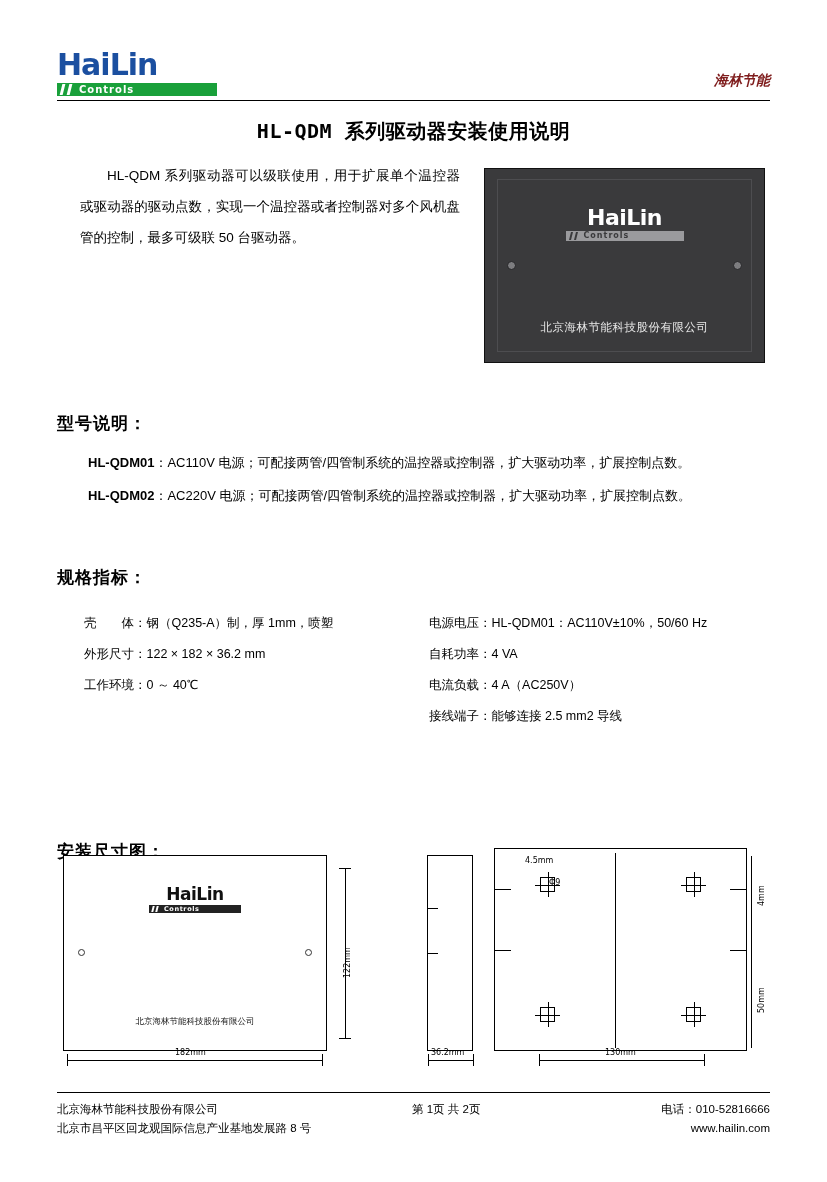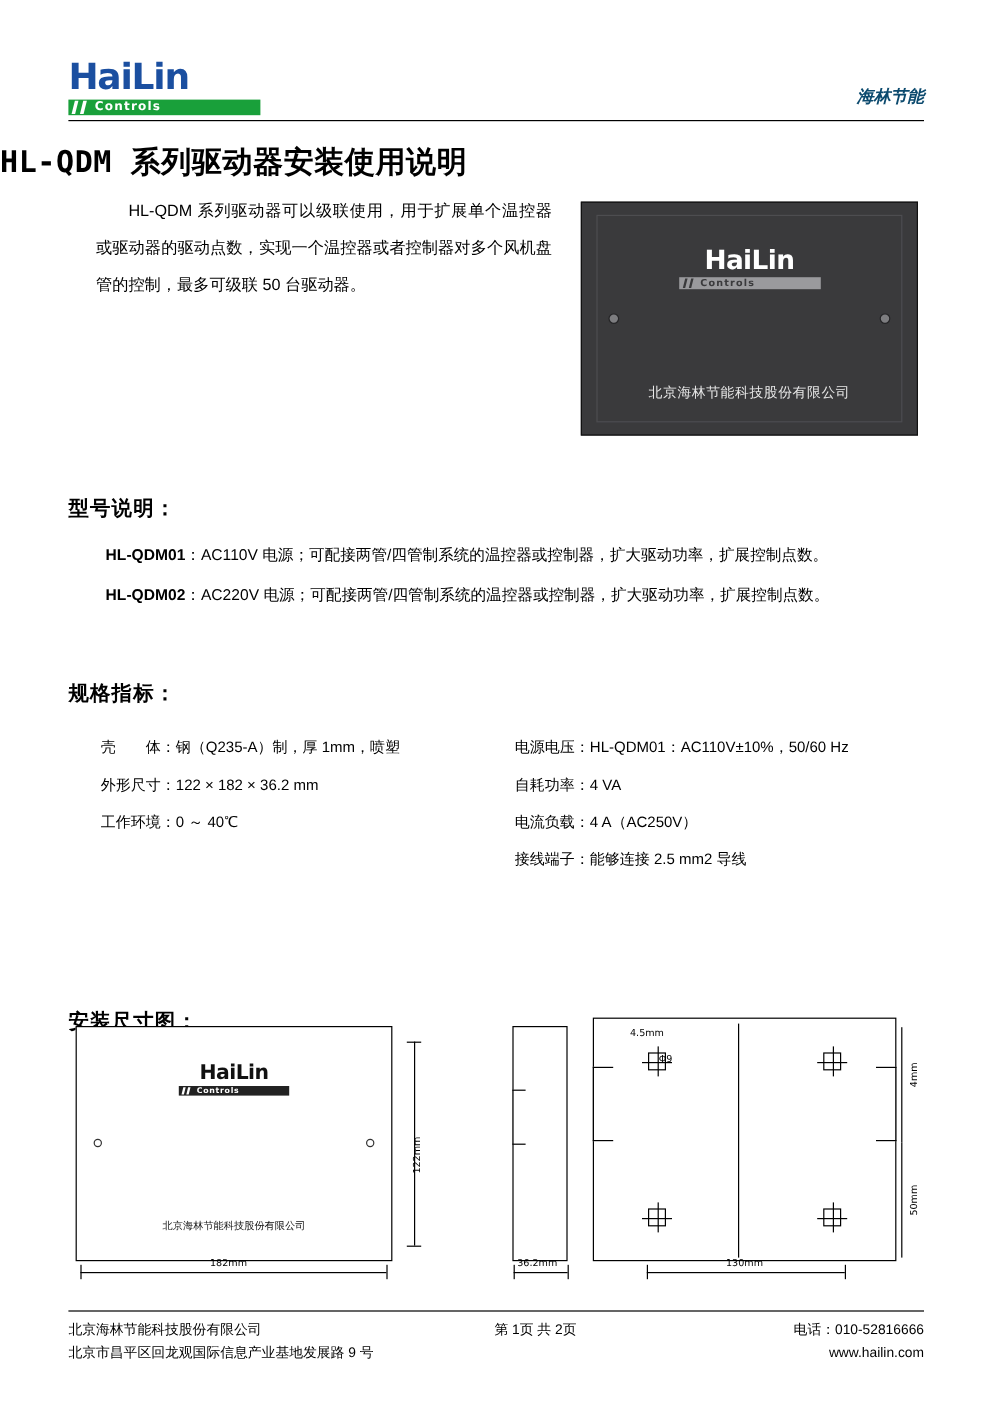--- a/index.html
+++ b/index.html
@@ -70,40 +70,40 @@
     line-height: 13px;
   }
   .header-right {
     position: absolute;
     right: 0;
     top: 22px;
     font-family: "DejaVu Serif", serif;
     font-style: italic;
     font-weight: bold;
     font-size: 14px;
-    color: #0c4a6e;
+    color: #7f1d1d;
   }
   .header-rule {
     position: absolute;
     top: 100px;
     left: 57px;
     right: 57px;
     border-bottom: 1.6px solid #000;
   }
 
   
   .doc-title {
     position: absolute;
     top: 118px;
     left: 0;
     width: 100%;
-    text-align: left;
+    text-align: center;
     font-family: "DejaVu Sans Mono", monospace;
     font-weight: bold;
-    font-size: 25px;
+    font-size: 20px;
     letter-spacing: 0.5px;
   }
 
   
   .intro {
     position: absolute;
     top: 160px;
     left: 80px;
     width: 380px;
     font-size: 13.5px;
@@ -489,21 +489,21 @@
     <div class="dim-line v" style="left:647px; top:206px; height:12px;"></div>
     <div class="dim-label" style="left:548px; top:200px;">130mm</div>
     <div class="dim-line v" style="left:694px; top:8px; height:96px;"></div>
     <div class="dim-line v" style="left:694px; top:104px; height:96px;"></div>
   </div>
 
   <div class="footer-rule"></div>
   <div class="footer">
     <div class="f-left">
       <div>北京海林节能科技股份有限公司</div>
-      <div>北京市昌平区回龙观国际信息产业基地发展路 9 号</div>
+      <div>北京市昌平区回龙观国际信息产业基地发展路 8 号</div>
     </div>
     <div class="f-center">第 1页  共 2页</div>
     <div class="f-right">
       <div>电话：010-52816666</div>
       <div>www.hailin.com</div>
     </div>
   </div>
 
 </div>
 

